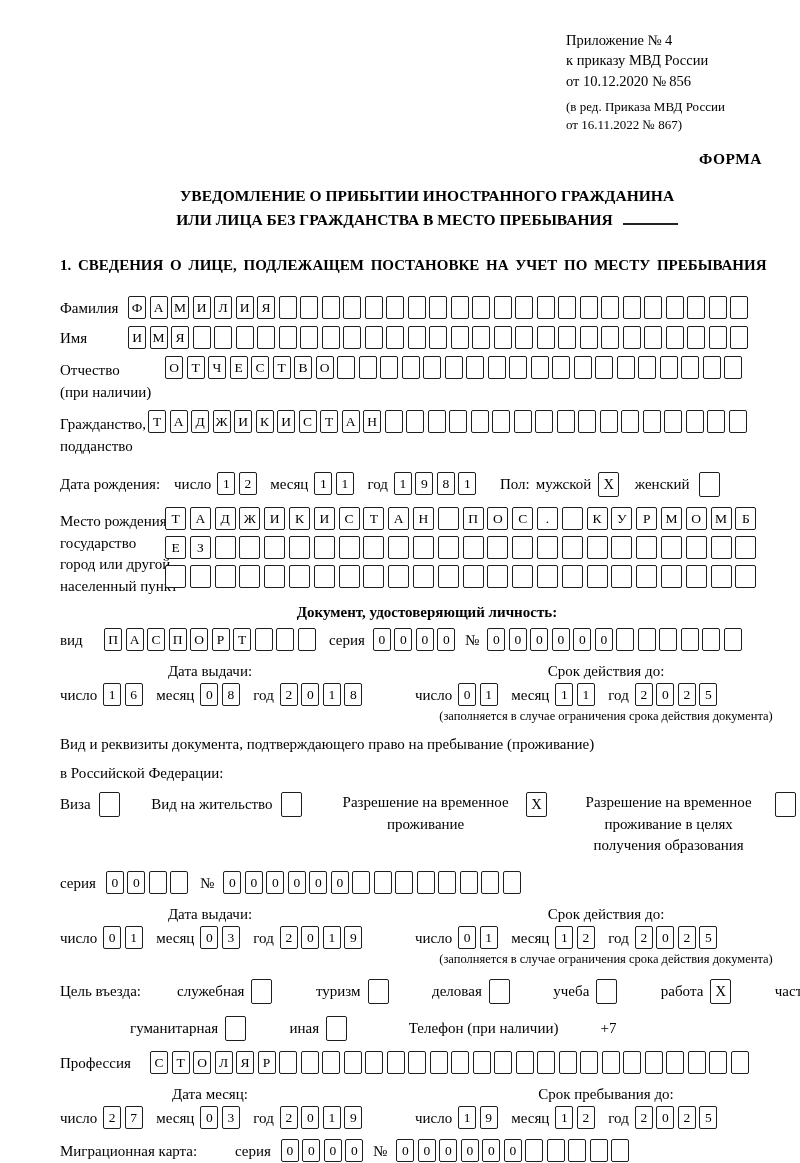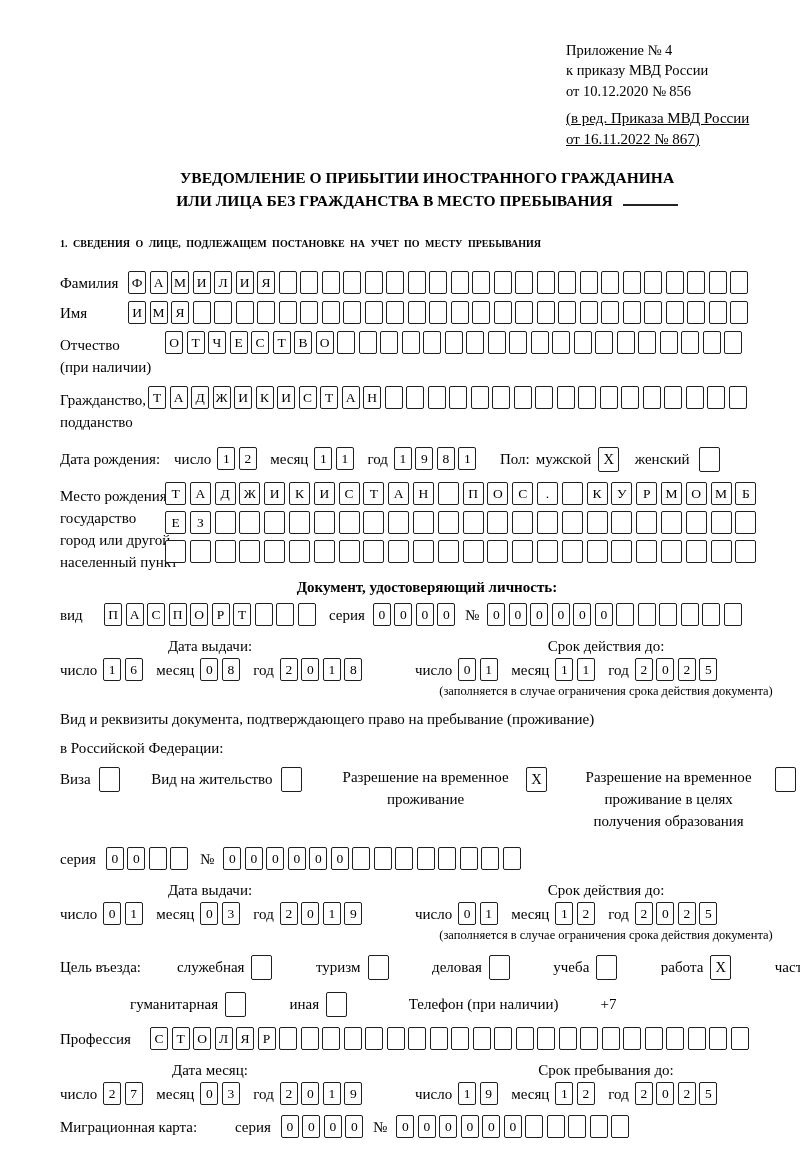--- a/index.html
+++ b/index.html
@@ -3,26 +3,26 @@
 <meta charset="utf-8">
 <style>
   html,body{margin:0;padding:0;background:#fff;}
   .page{
     width:800px;min-height:1163px;box-sizing:border-box;
     padding:30px 6px 20px 60px;
     font-family:"Liberation Serif","DejaVu Serif",serif;
     font-size:15px;color:#000;background:#fff;
   }
   
-  .head-note{margin-left:506px;line-height:1.4;font-size:14.5px;margin-top:10px;}
-  .amend{font-size:15px;margin-top:7px;line-height:1.4;text-decoration:underline;}
+  .head-note{margin-left:506px;line-height:1.4;font-size:14.5px;}
+  .amend{font-size:13px;margin-top:7px;line-height:1.4;}
   .forma{text-align:right;margin:16px 32px 0 0;font-weight:bold;font-size:15.5px;letter-spacing:.5px;}
   .title{text-align:center;font-weight:bold;font-size:15.5px;margin-top:16px;line-height:1.5;}
   .blank{display:inline-block;width:55px;border-bottom:2px solid #222;height:.95em;margin-left:10px;}
-  .sec{font-weight:bold;font-size:10px;margin-top:26px;word-spacing:3px;}
+  .sec{font-weight:bold;font-size:15px;margin-top:26px;word-spacing:3px;}
   
   .row{display:flex;align-items:flex-start;margin-top:7px;}
   .lbl{flex-shrink:0;padding-top:4px;white-space:nowrap;}
   .lbl2{padding-top:4px;white-space:nowrap;}
   .cells{white-space:nowrap;font-size:0;display:inline-block;}
   .cell{
     display:inline-block;box-sizing:content-box;
     width:16px;height:21px;border:1.5px solid #1f1f1f;border-radius:2px;
     margin-right:3.5px;text-align:center;font-size:13.5px;line-height:21px;
     vertical-align:top;background:#fff;
@@ -68,20 +68,21 @@
   <div class="head-note">
     <div>Приложение № 4</div>
     <div>к приказу МВД России</div>
     <div>от 10.12.2020 № 856</div>
     <div class="amend">
       <div>(в ред. Приказа МВД России</div>
       <div>от 16.11.2022 № 867)</div>
     </div>
   </div>
 
+  <div class="forma">ФОРМА</div>
 
   <div class="title">
     <div>УВЕДОМЛЕНИЕ О ПРИБЫТИИ ИНОСТРАННОГО ГРАЖДАНИНА</div>
     <div>
       <span>ИЛИ ЛИЦА БЕЗ ГРАЖДАНСТВА В МЕСТО ПРЕБЫВАНИЯ</span><span class="blank"></span>
     </div>
   </div>
 
   <div class="sec">1. СВЕДЕНИЯ О ЛИЦЕ, ПОДЛЕЖАЩЕМ ПОСТАНОВКЕ НА УЧЕТ ПО МЕСТУ ПРЕБЫВАНИЯ</div>
 

